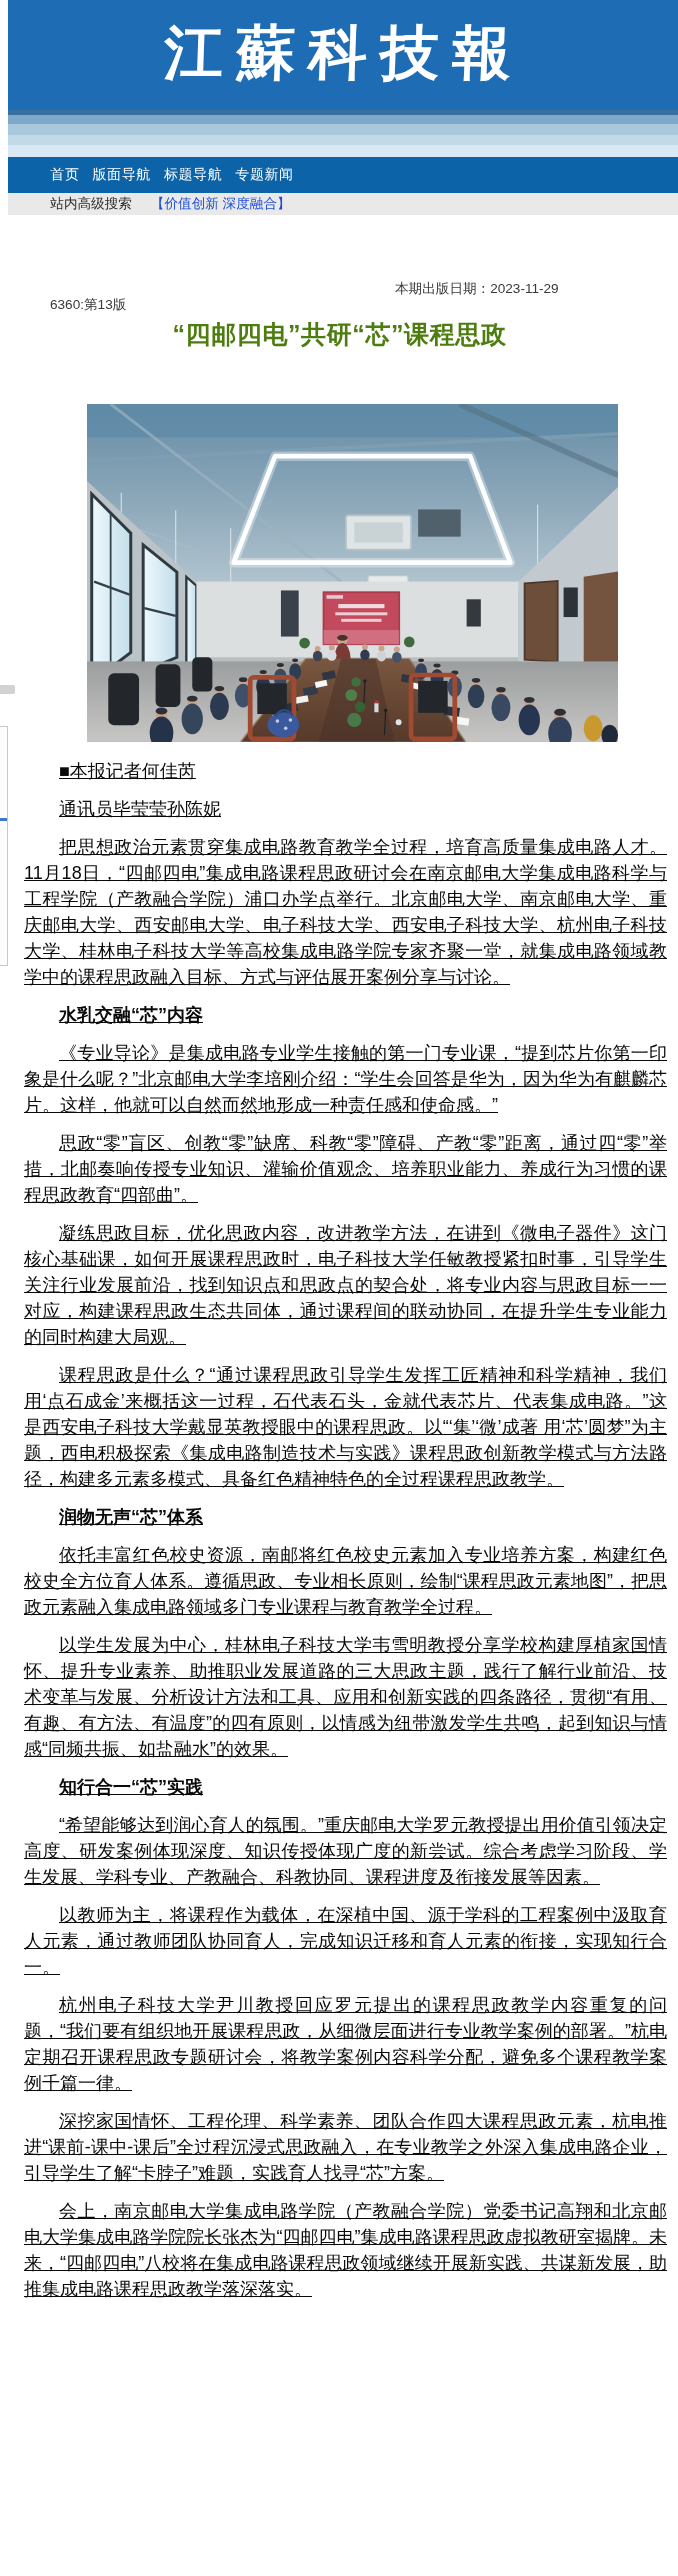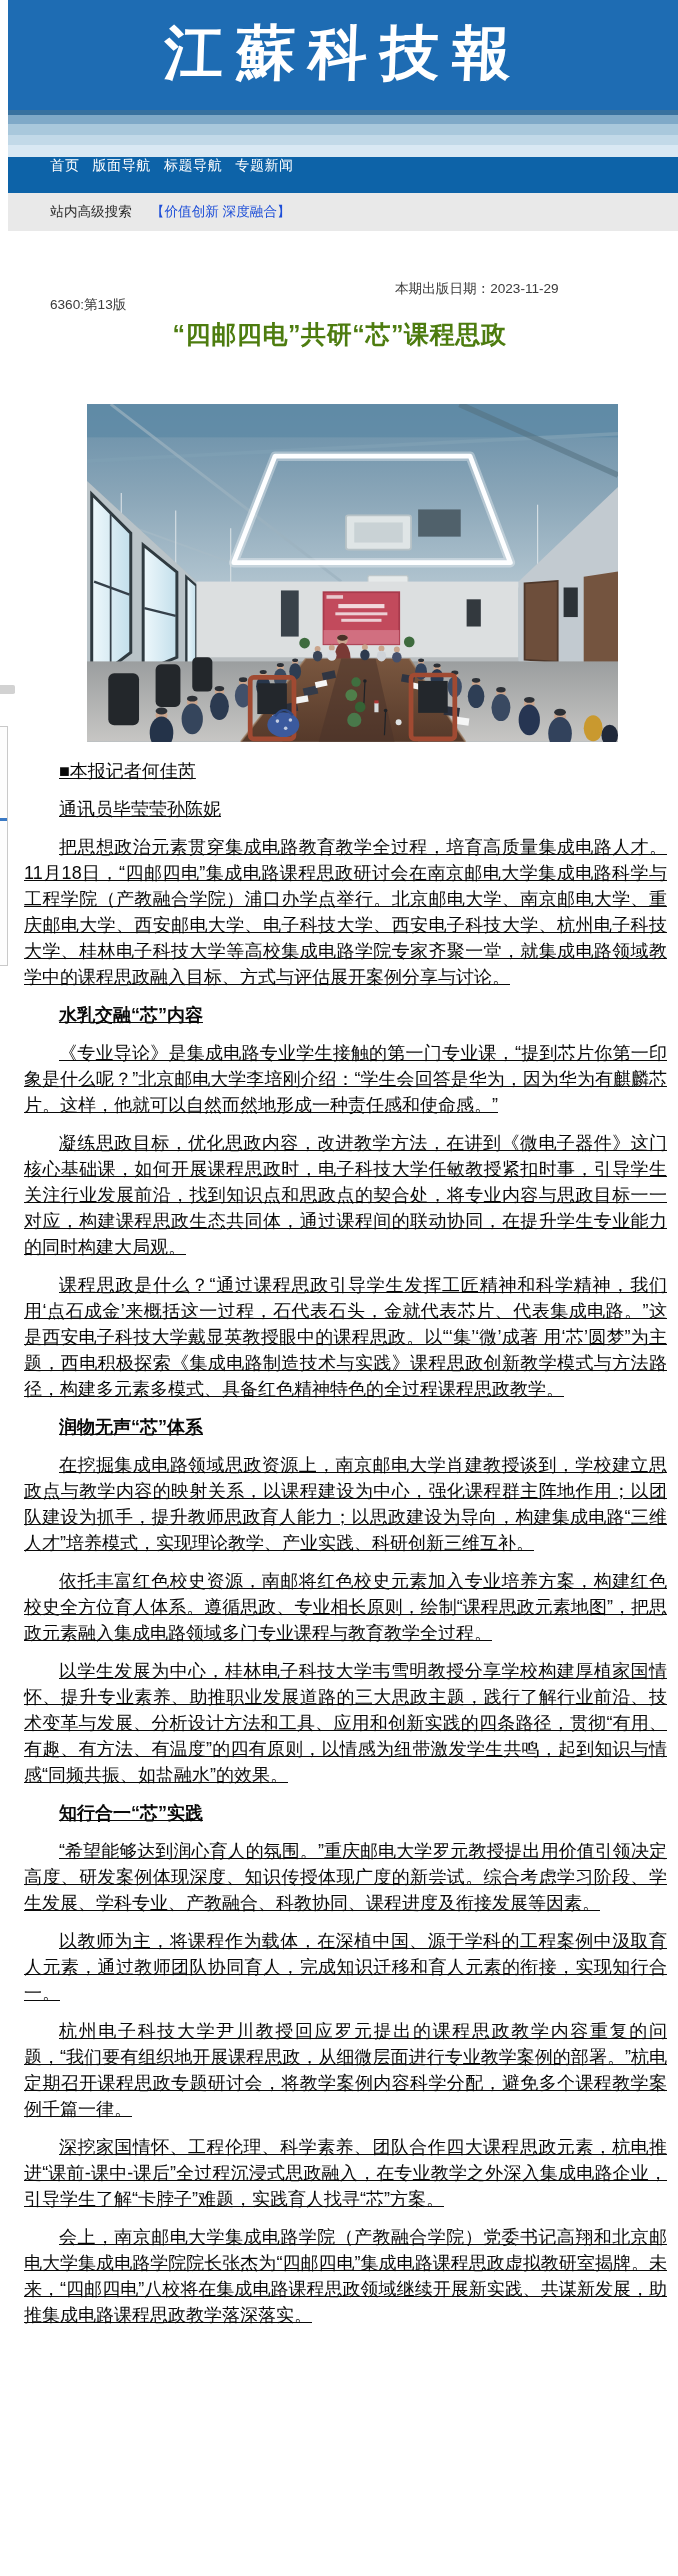--- a/index.html
+++ b/index.html
@@ -13,25 +13,25 @@
                   font-size:59px;letter-spacing:13px;transform:skewX(-2deg);line-height:1;
                   padding-bottom:6px;}
 
   
   .band{position:absolute;left:8.3px;top:110px;right:0;height:47px;
         background:linear-gradient(to bottom,#38719f 0px,#38719f 4.7px,#7fa9c8 4.7px,#7fa9c8 14px,
                    #a9c8dc 14px,#a9c8dc 25px,#c2d9e8 25px,#c2d9e8 35px,#d9e8f3 35px,#d9e8f3 47px);}
 
   
   .topnav{position:absolute;left:8.3px;top:157px;right:0;height:36px;background:#0d63a8;
-          display:flex;padding-left:42px;box-sizing:border-box;}
+          display:flex;align-items:center;padding-left:42px;box-sizing:border-box;}
   .nav-item{color:#ffffff;font-size:14px;text-decoration:none;margin-right:13px;letter-spacing:0.6px;}
 
   
-  .subnav{position:absolute;left:8.3px;top:193px;right:0;height:38px;background:#e9e9e9;
+  .subnav{position:absolute;left:8.3px;top:193px;right:0;height:22px;background:#e9e9e9;
           display:flex;align-items:center;padding-left:42px;box-sizing:border-box;}
   .subnav-search{color:#2b2b2b;font-size:13.6px;cursor:pointer;}
   .subnav-slogan{color:#1d4ed8;font-size:13.6px;margin-left:19px;}
 
   
   .meta{position:absolute;left:0;top:280px;width:679px;height:19px;font-size:13.6px;color:#3a3a3a;}
   .meta-edition{position:absolute;left:50px;top:0;margin-top:16px;}
   .meta-date{position:absolute;left:395px;top:0;}
 
   
@@ -308,24 +308,24 @@
     </svg>
   </div>
 
   <div class="article">
 
   <p class="byline">■本报记者何佳芮</p>
       <p class="byline">通讯员毕莹莹孙陈妮</p>
       <p class="para">把思想政治元素贯穿集成电路教育教学全过程，培育高质量集成电路人才。11月18日，“四邮四电”集成电路课程思政研讨会在南京邮电大学集成电路科学与工程学院（产教融合学院）浦口办学点举行。北京邮电大学、南京邮电大学、重庆邮电大学、西安邮电大学、电子科技大学、西安电子科技大学、杭州电子科技大学、桂林电子科技大学等高校集成电路学院专家齐聚一堂，就集成电路领域教学中的课程思政融入目标、方式与评估展开案例分享与讨论。</p>
       <p class="heading">水乳交融“芯”内容</p>
       <p class="para">《专业导论》是集成电路专业学生接触的第一门专业课，“提到芯片你第一印象是什么呢？”北京邮电大学李培刚介绍：“学生会回答是华为，因为华为有麒麟芯片。这样，他就可以自然而然地形成一种责任感和使命感。”</p>
+      <p class="para">思政“零”盲区、创教“零”缺席、科教“零”障碍、产教“零”距离，通过四“零”举措，北邮奏响传授专业知识、灌输价值观念、培养职业能力、养成行为习惯的课程思政教育“四部曲”。</p>
       <p class="para">凝练思政目标，优化思政内容，改进教学方法，在讲到《微电子器件》这门核心基础课，如何开展课程思政时，电子科技大学任敏教授紧扣时事，引导学生关注行业发展前沿，找到知识点和思政点的契合处，将专业内容与思政目标一一对应，构建课程思政生态共同体，通过课程间的联动协同，在提升学生专业能力的同时构建大局观。</p>
       <p class="para">课程思政是什么？“通过课程思政引导学生发挥工匠精神和科学精神，我们用‘点石成金’来概括这一过程，石代表石头，金就代表芯片、代表集成电路。”这是西安电子科技大学戴显英教授眼中的课程思政。以“‘集’‘微’成著 用‘芯’圆梦”为主题，西电积极探索《集成电路制造技术与实践》课程思政创新教学模式与方法路径，构建多元素多模式、具备红色精神特色的全过程课程思政教学。</p>
       <p class="heading">润物无声“芯”体系</p>
-      <p class="para">在挖掘集成电路领域思政资源上，南京邮电大学肖建教授谈到，学校建立思政点与教学内容的映射关系，以课程建设为中心，强化课程群主阵地作用；以团队建设为抓手，提升教师思政育人能力；以思政建设为导向，构建集成电路“三维人才”培养模式，实现理论教学、产业实践、科研创新三维互补。</p>
       <p class="para">依托丰富红色校史资源，南邮将红色校史元素加入专业培养方案，构建红色校史全方位育人体系。遵循思政、专业相长原则，绘制“课程思政元素地图”，把思政元素融入集成电路领域多门专业课程与教育教学全过程。</p>
       <p class="para">以学生发展为中心，桂林电子科技大学韦雪明教授分享学校构建厚植家国情怀、提升专业素养、助推职业发展道路的三大思政主题，践行了解行业前沿、技术变革与发展、分析设计方法和工具、应用和创新实践的四条路径，贯彻“有用、有趣、有方法、有温度”的四有原则，以情感为纽带激发学生共鸣，起到知识与情感“同频共振、如盐融水”的效果。</p>
       <p class="heading">知行合一“芯”实践</p>
       <p class="para">“希望能够达到润心育人的氛围。”重庆邮电大学罗元教授提出用价值引领决定高度、研发案例体现深度、知识传授体现广度的新尝试。综合考虑学习阶段、学生发展、学科专业、产教融合、科教协同、课程进度及衔接发展等因素。</p>
       <p class="para">以教师为主，将课程作为载体，在深植中国、源于学科的工程案例中汲取育人元素，通过教师团队协同育人，完成知识迁移和育人元素的衔接，实现知行合一。</p>
       <p class="para">杭州电子科技大学尹川教授回应罗元提出的课程思政教学内容重复的问题，“我们要有组织地开展课程思政，从细微层面进行专业教学案例的部署。”杭电定期召开课程思政专题研讨会，将教学案例内容科学分配，避免多个课程教学案例千篇一律。</p>
       <p class="para">深挖家国情怀、工程伦理、科学素养、团队合作四大课程思政元素，杭电推进“课前-课中-课后”全过程沉浸式思政融入，在专业教学之外深入集成电路企业，引导学生了解“卡脖子”难题，实践育人找寻“芯”方案。</p>
       <p class="para">会上，南京邮电大学集成电路学院（产教融合学院）党委书记高翔和北京邮电大学集成电路学院院长张杰为“四邮四电”集成电路课程思政虚拟教研室揭牌。未来，“四邮四电”八校将在集成电路课程思政领域继续开展新实践、共谋新发展，助推集成电路课程思政教学落深落实。</p>
     </div>
 

